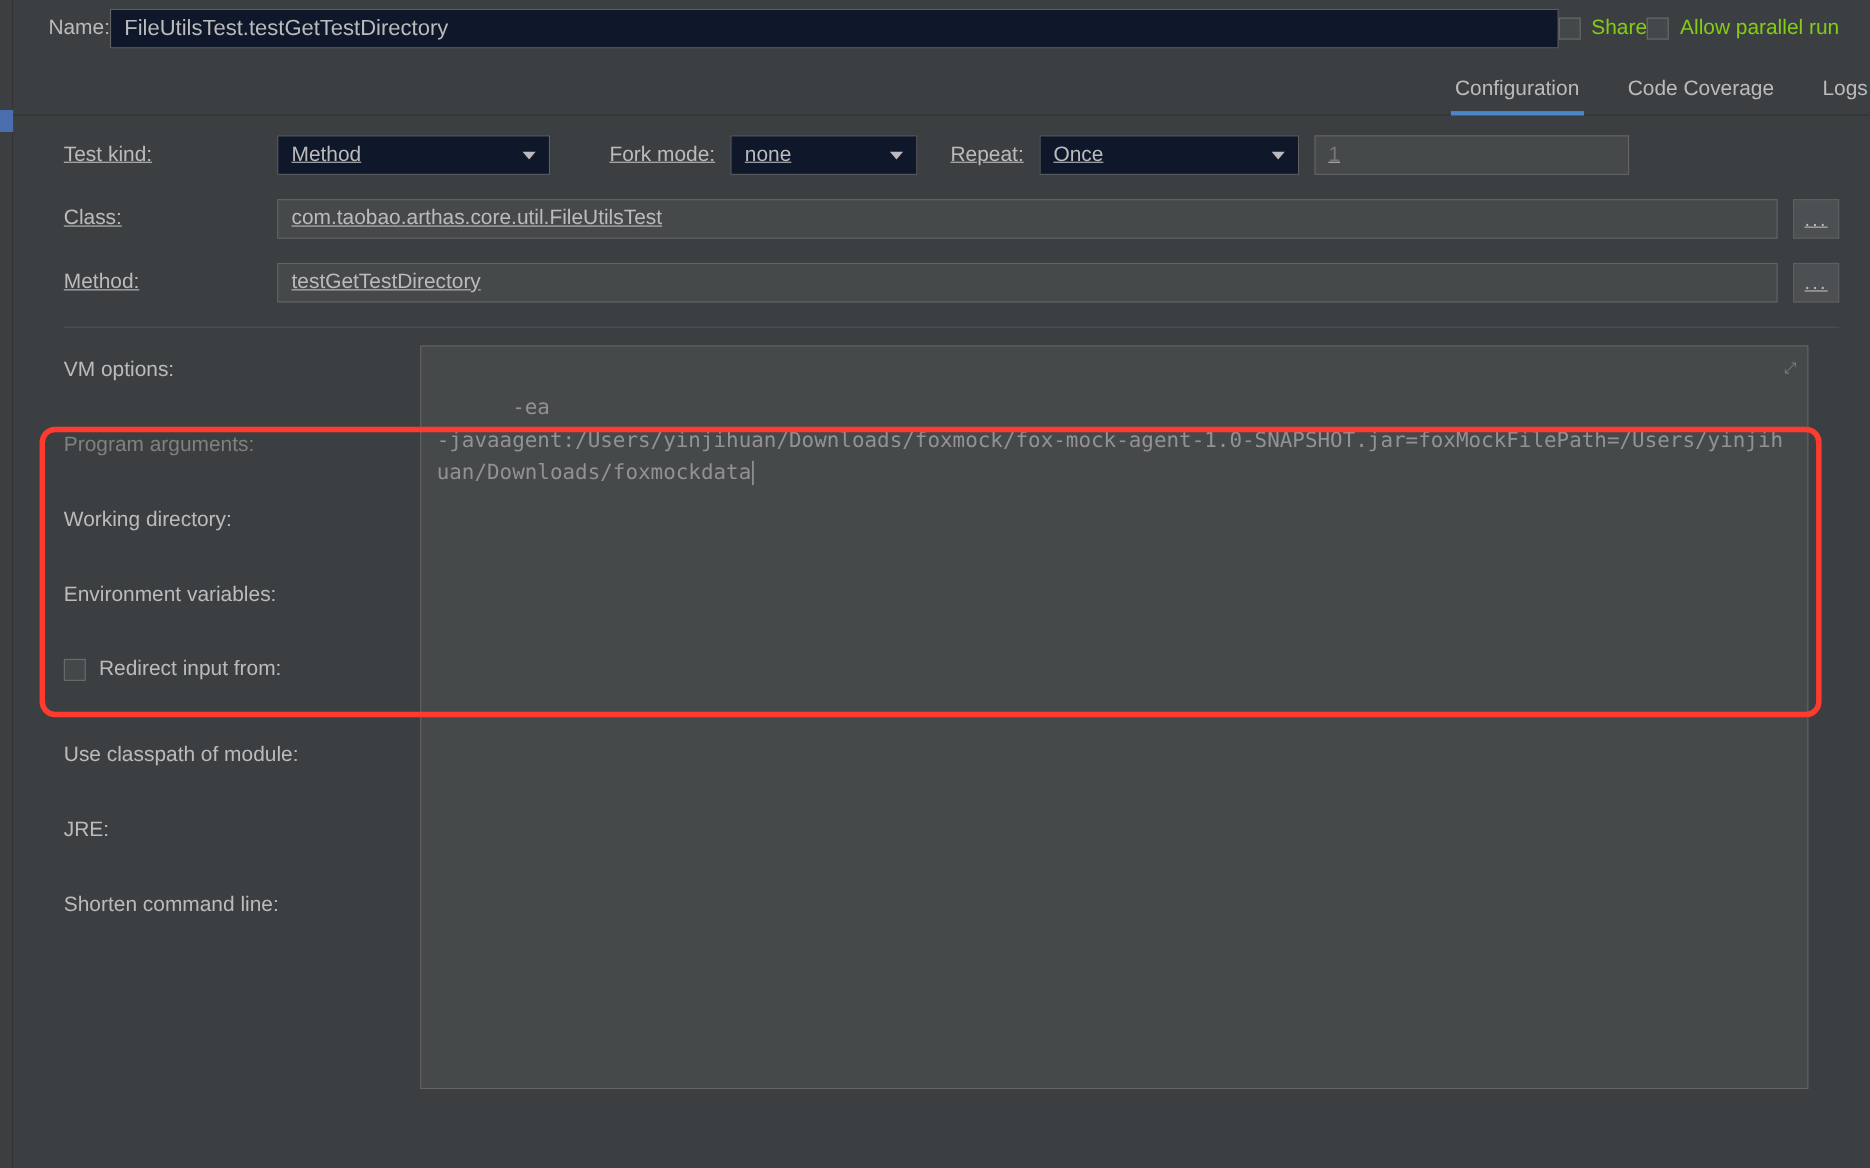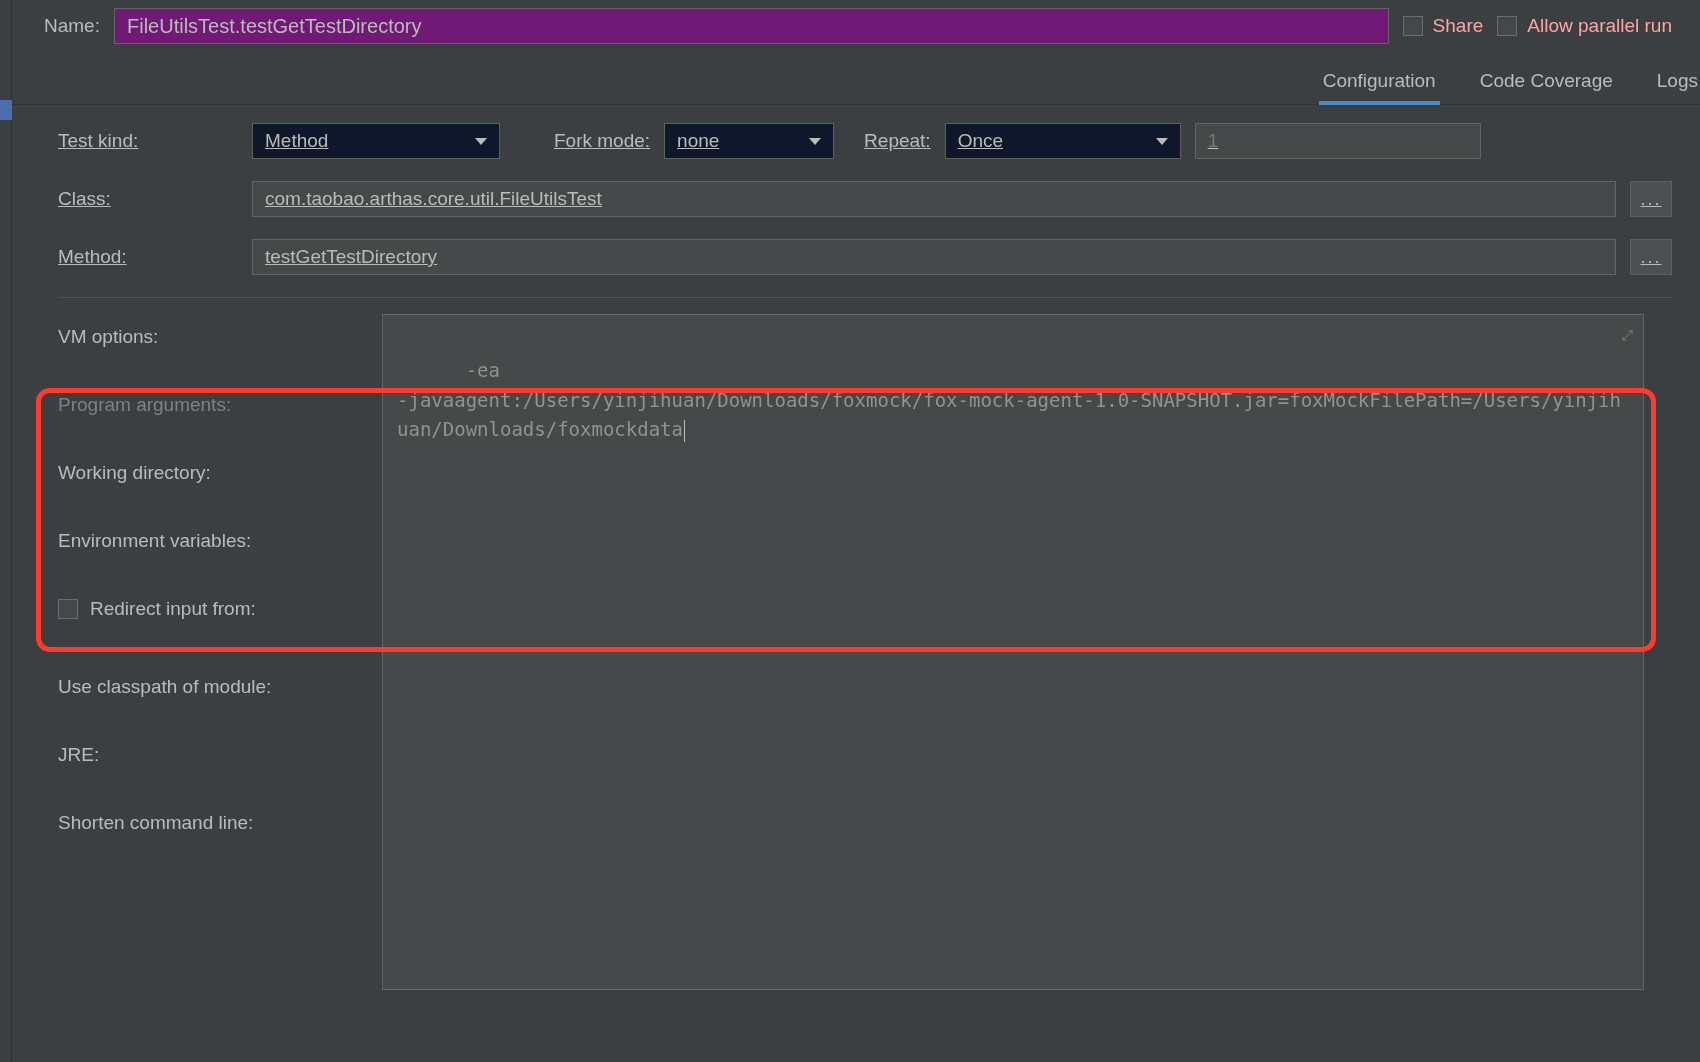--- a/index.html
+++ b/index.html
@@ -27,33 +27,32 @@
   }
   .main {
     position: absolute;
     left: 12px; right: 0; top: 0; bottom: 0;
     padding: 0 0 0 0;
   }
   .top-row {
     display: flex;
     align-items: center;
     padding: 8px 28px 14px 32px;
-    gap: 14px;
   }
   .label { color: #bbbbbb; font-size: 19px; }
   .name-input {
     flex: 1;
     height: 36px;
-    background: #701a75;
+    background: #0f172a;
     border: 1px solid #646464;
     color: #bbbbbb;
     font-size: 20px;
     padding: 4px 12px;
   }
-  .checkrow { display: flex; align-items: center; gap: 10px; color: #fca5a5; font-size: 19px; }
+  .checkrow { display: flex; align-items: center; gap: 10px; color: #84cc16; font-size: 19px; }
   .checkbox {
     width: 20px; height: 20px;
     border: 1px solid #6c6c6c;
     background: #43494a;
   }
   .tabs {
     display: flex;
     gap: 40px;
     padding: 4px 0 0 46px;
     border-bottom: 1px solid #323232;

